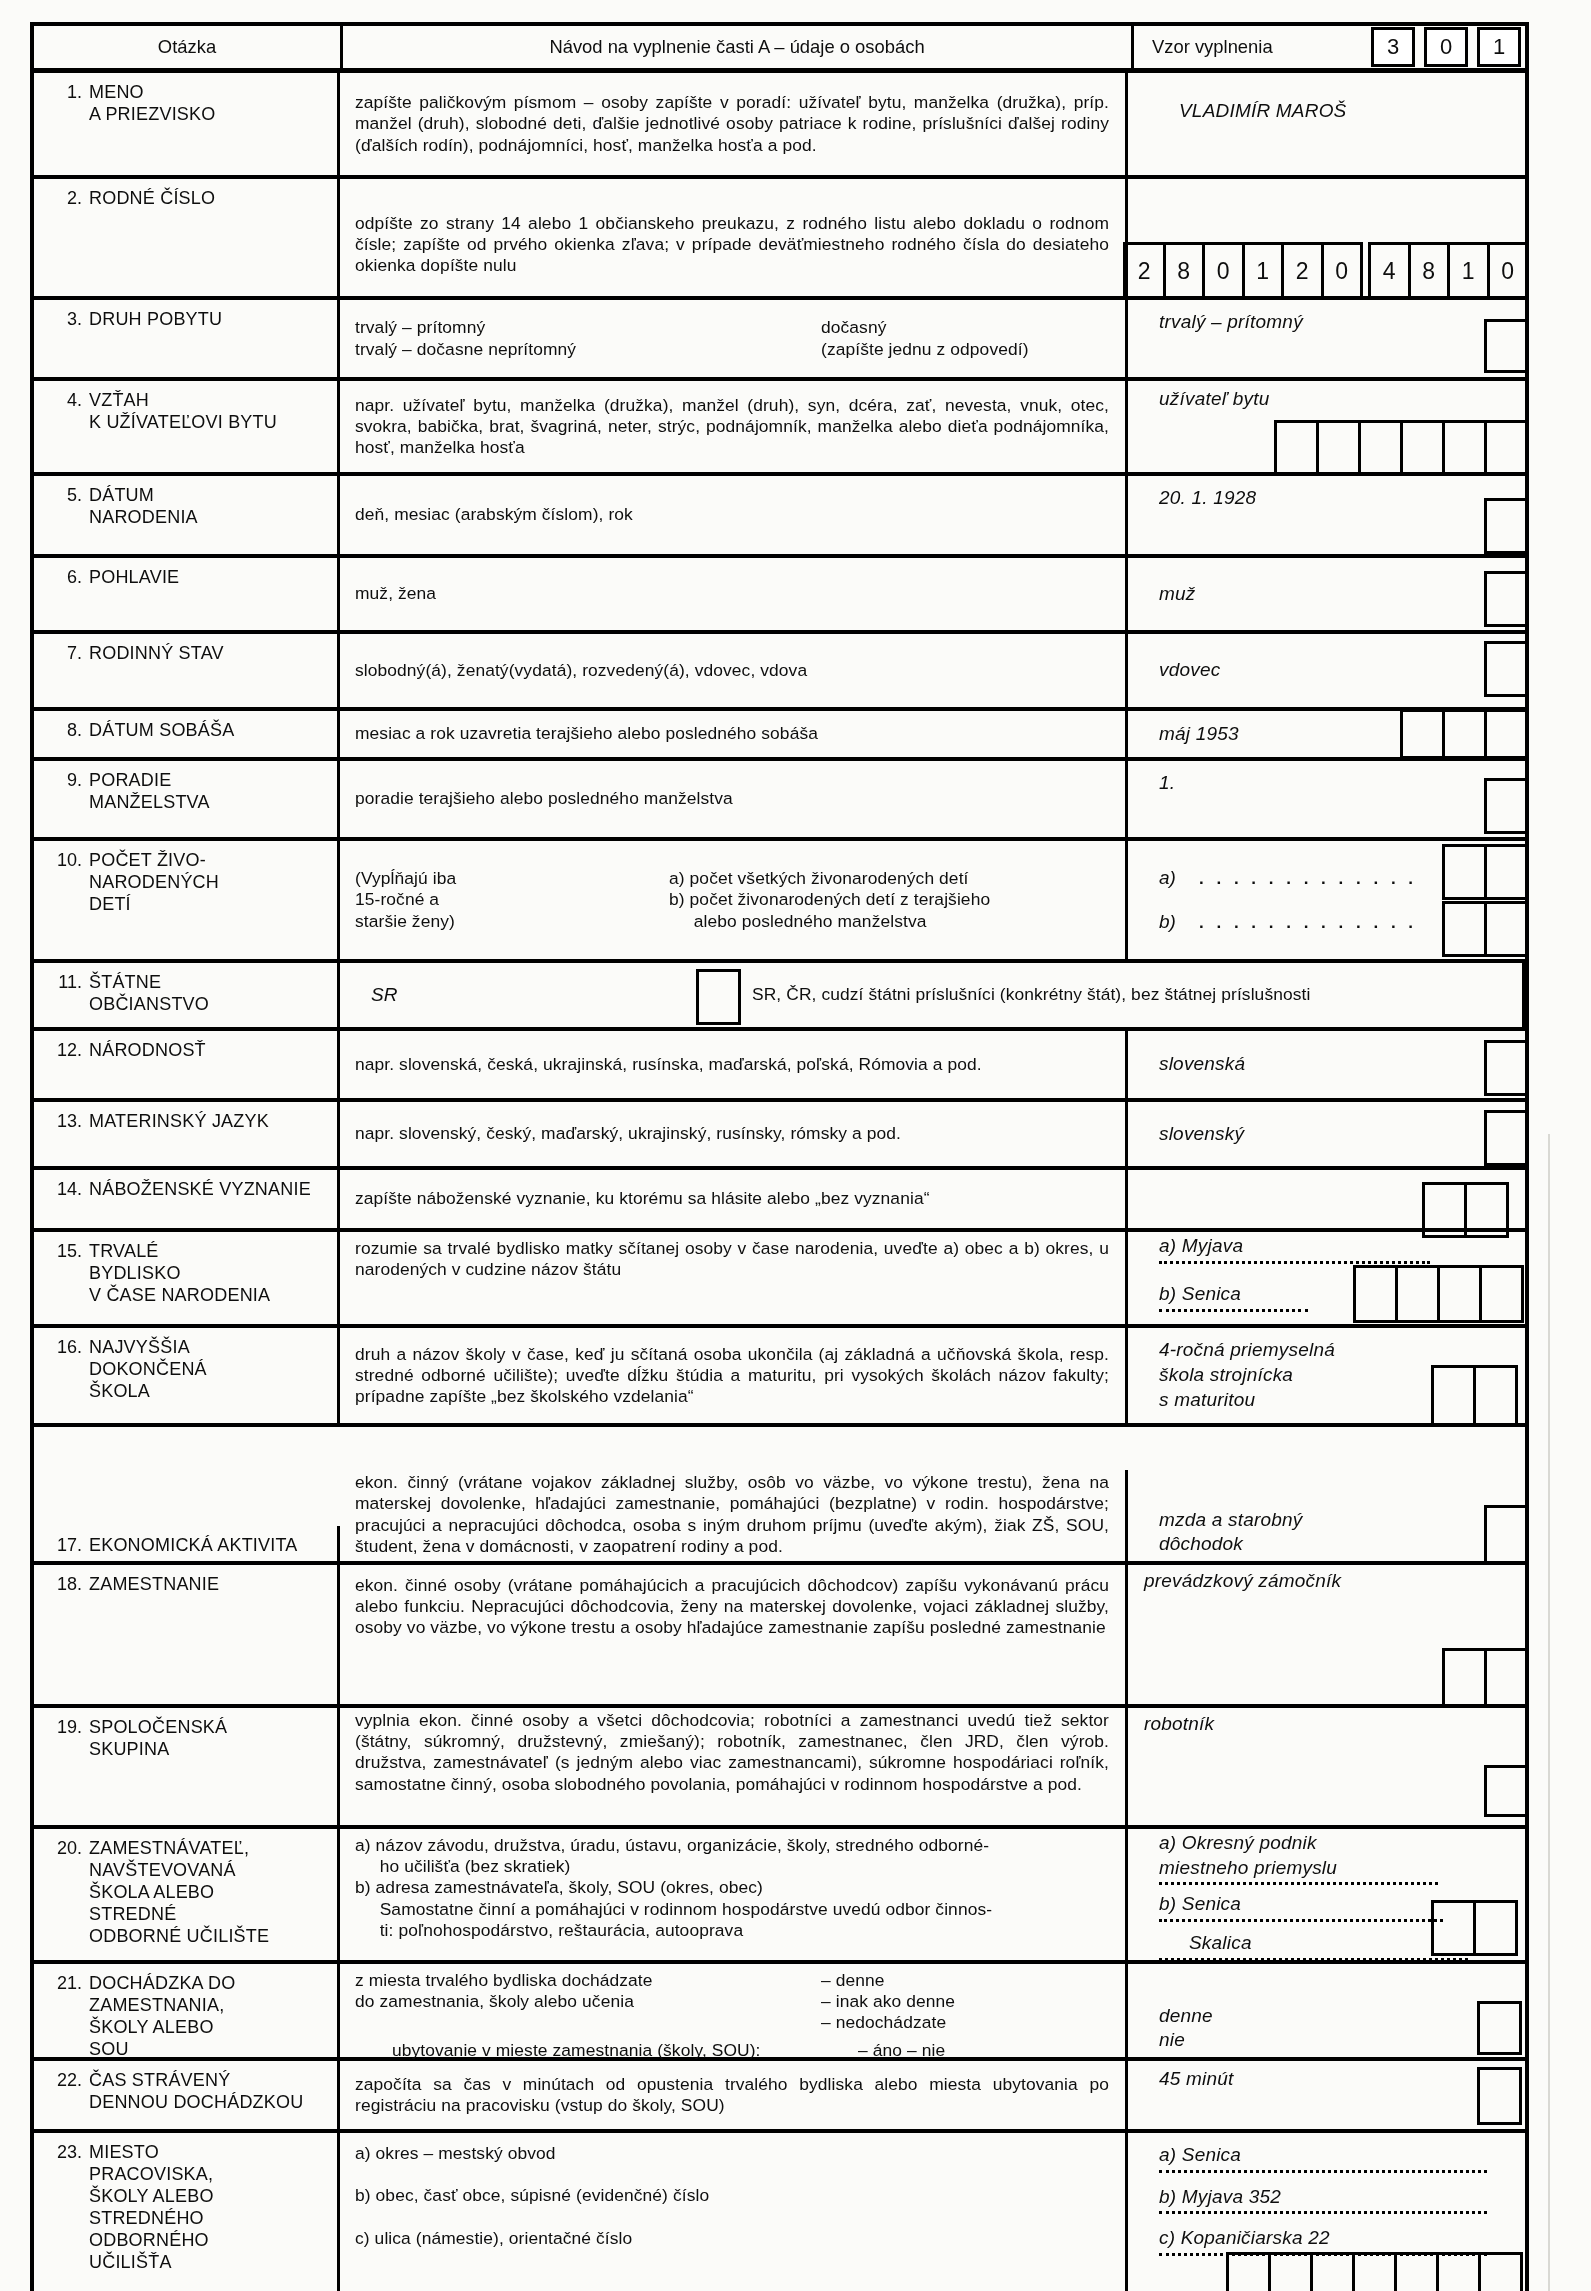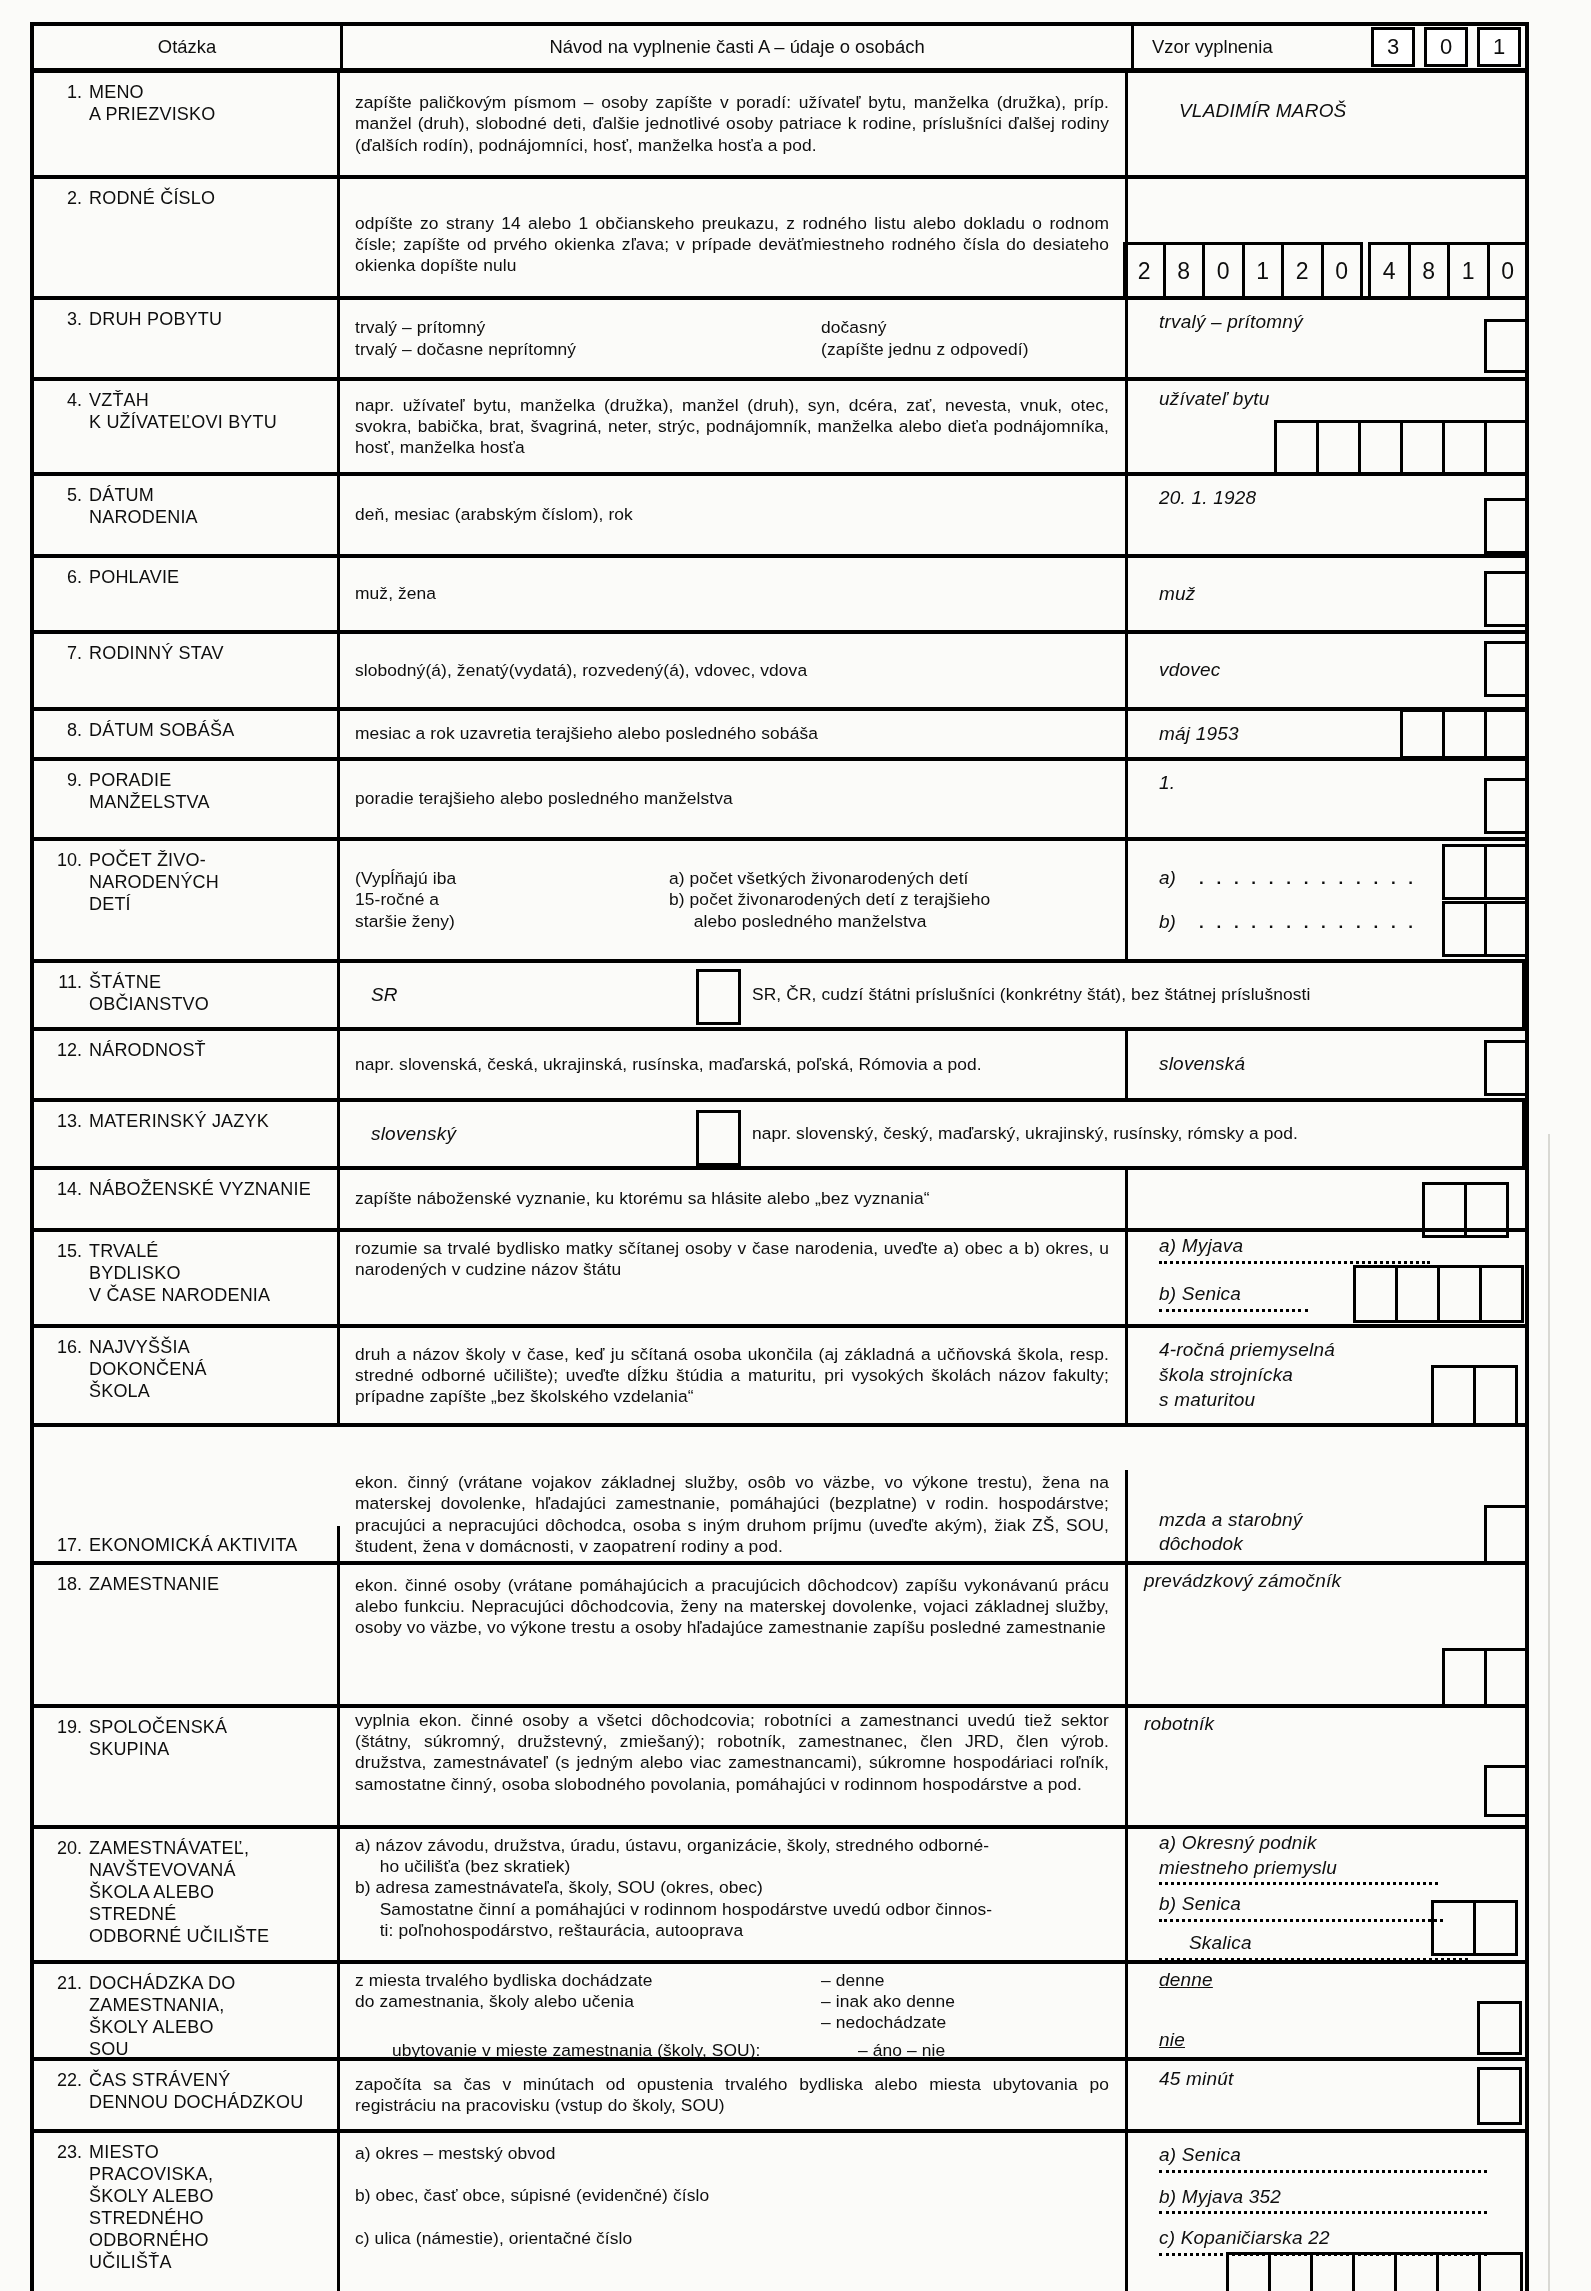--- a/index.html
+++ b/index.html
@@ -335,28 +335,28 @@
           <span class="bx"></span>
         </span>
     </div>
   </div>
 
   <div class="row rh64">
     <div class="c c1">
       <span class="num">13.</span>
       <span class="qlabel">MATERINSKÝ JAZYK</span>
     </div>
+    <div class="c c2">
+      <p class="instr">napr. slovenský, český, maďarský, ukrajinský, rusínsky, rómsky a pod.</p>
+    </div>
     <div class="c c3">
       <span class="sample">slovenský</span>
       <span class="strip s-r13 h50">
           <span class="bx"></span>
         </span>
-    </div>
-    <div class="c c2">
-      <p class="instr">napr. slovenský, český, maďarský, ukrajinský, rusínsky, rómsky a pod.</p>
     </div>
   </div>
 
   <div class="row rh58">
     <div class="c c1">
       <span class="num">14.</span>
       <span class="qlabel">NÁBOŽENSKÉ VYZNANIE</span>
     </div>
     <div class="c c2">
       <p class="instr">zapíšte náboženské vyznanie, ku ktorému sa hlásite alebo „bez vyznania“</p>
@@ -505,21 +505,21 @@
 do zamestnania, školy alebo učenia</p>
         <p class="instr colR">–  denne
 –  inak ako denne
 –  nedochádzate</p>
       </div>
       <div class="cols" style="margin-top:6px;margin-left:37px;">
         <p class="instr colL3">ubytovanie v mieste zamestnania (školy, SOU):</p>
         <p class="instr colR">–  áno  –  nie</p>
       </div>
     </div>
-    <div class="c c3" style="justify-content:space-between;text-decoration:underline;">
+    <div class="c c3" style="justify-content:flex-end;">
       <span class="sample">denne</span>
       <span class="sample">nie</span>
       <span class="strip s-r21 h48">
           <span class="bx"></span>
         </span>
     </div>
   </div>
 
   <div class="row rh68">
     <div class="c c1">

